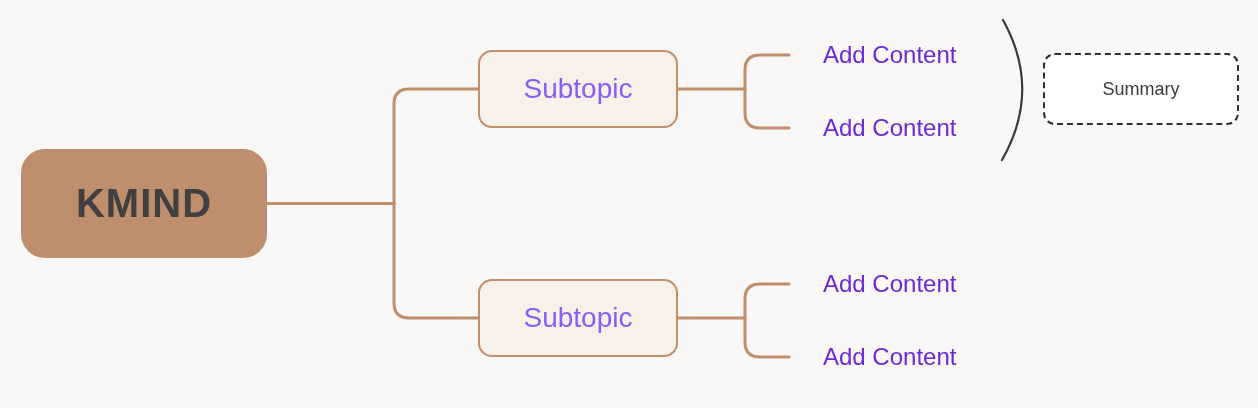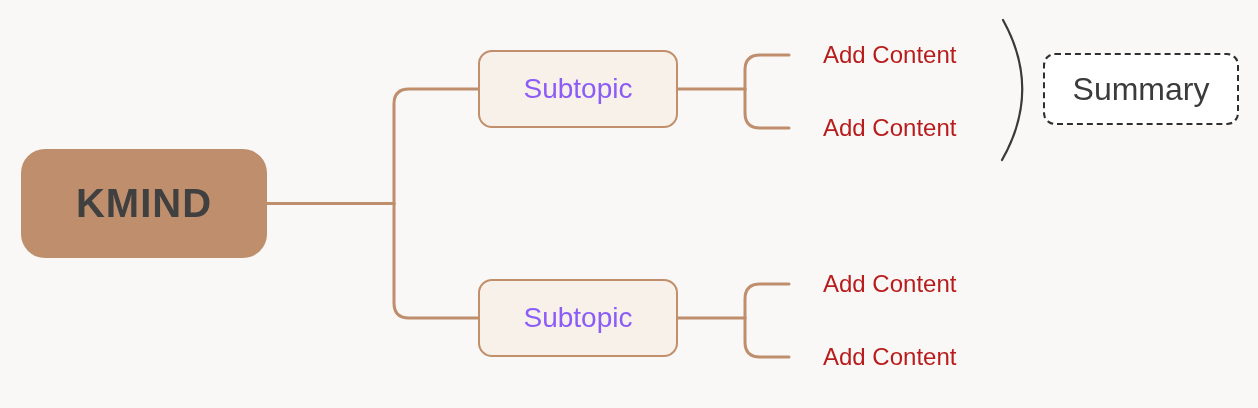--- a/index.html
+++ b/index.html
@@ -45,38 +45,38 @@
     font-size: 28px;
   }
   .subtopic-1 { left: 478px; top: 50px; }
   .subtopic-2 { left: 478px; top: 279px; }
   .leaf-label {
     position: absolute;
     left: 823px;
     height: 34px;
     display: flex;
     align-items: center;
-    color: #b91c1c;
+    color: #6d28d9;
     font-size: 24px;
     cursor: pointer;
     user-select: none;
     white-space: nowrap;
   }
   .leaf-1 { top: 38px; }
   .leaf-2 { top: 111px; }
   .leaf-3 { top: 267px; }
   .leaf-4 { top: 340px; }
   .summary-node {
     left: 1043px; top: 53px;
     width: 196px; height: 72px;
     background: #ffffff;
     border: 2px dashed #2f2f2f;
     border-radius: 12px;
     color: #3b3b3b;
-    font-size: 32px;
+    font-size: 18px;
   }
 </style>
 </head>
 <body>
 
 <div class="canvas">
 
   <svg class="svg-layer" viewBox="0 0 1258 408" xmlns="http://www.w3.org/2000/svg" fill="none" stroke-linecap="round" stroke-linejoin="round">
 
     <path stroke-width="3" d="M267 203.5 H394" stroke="#bf8e6c"></path>

